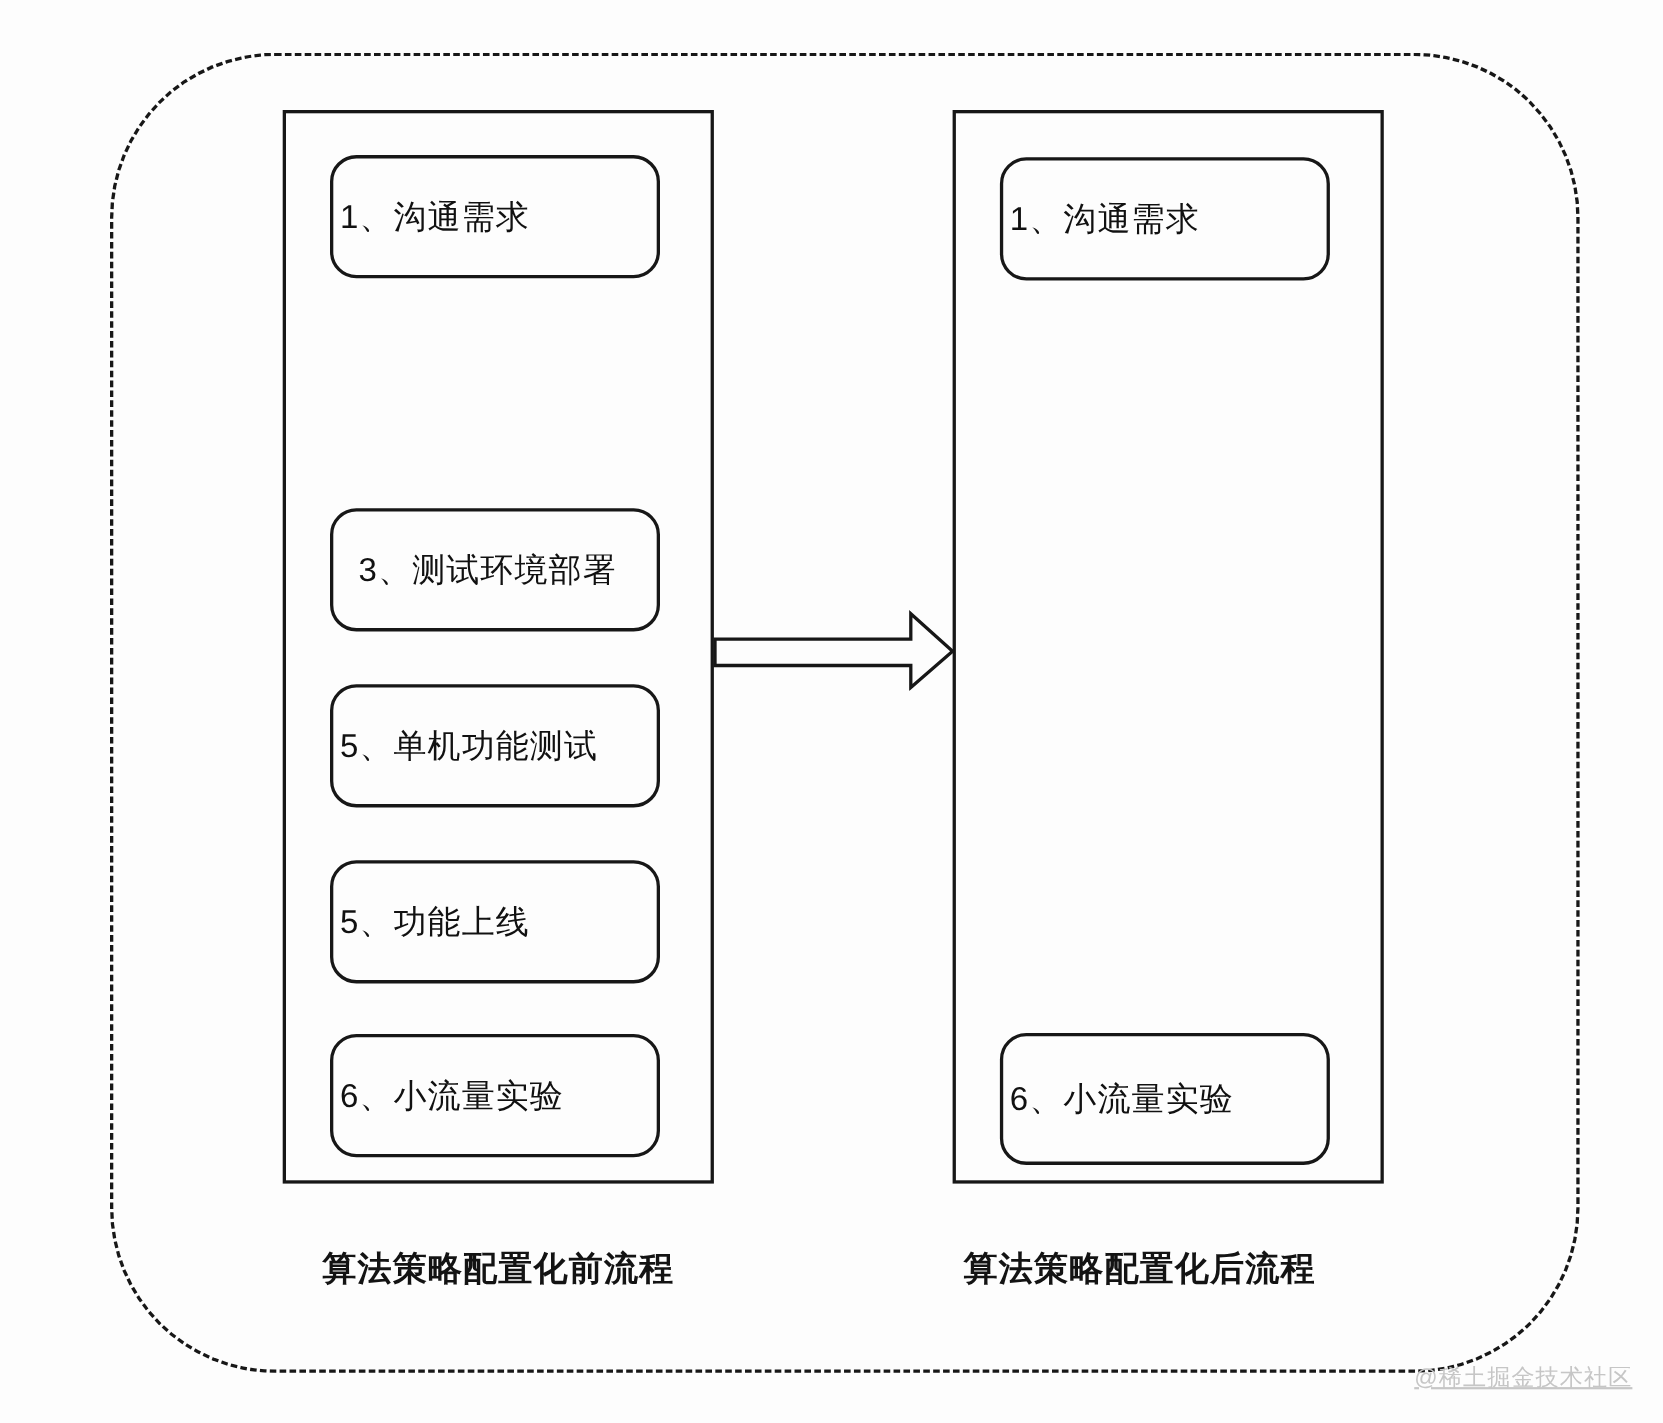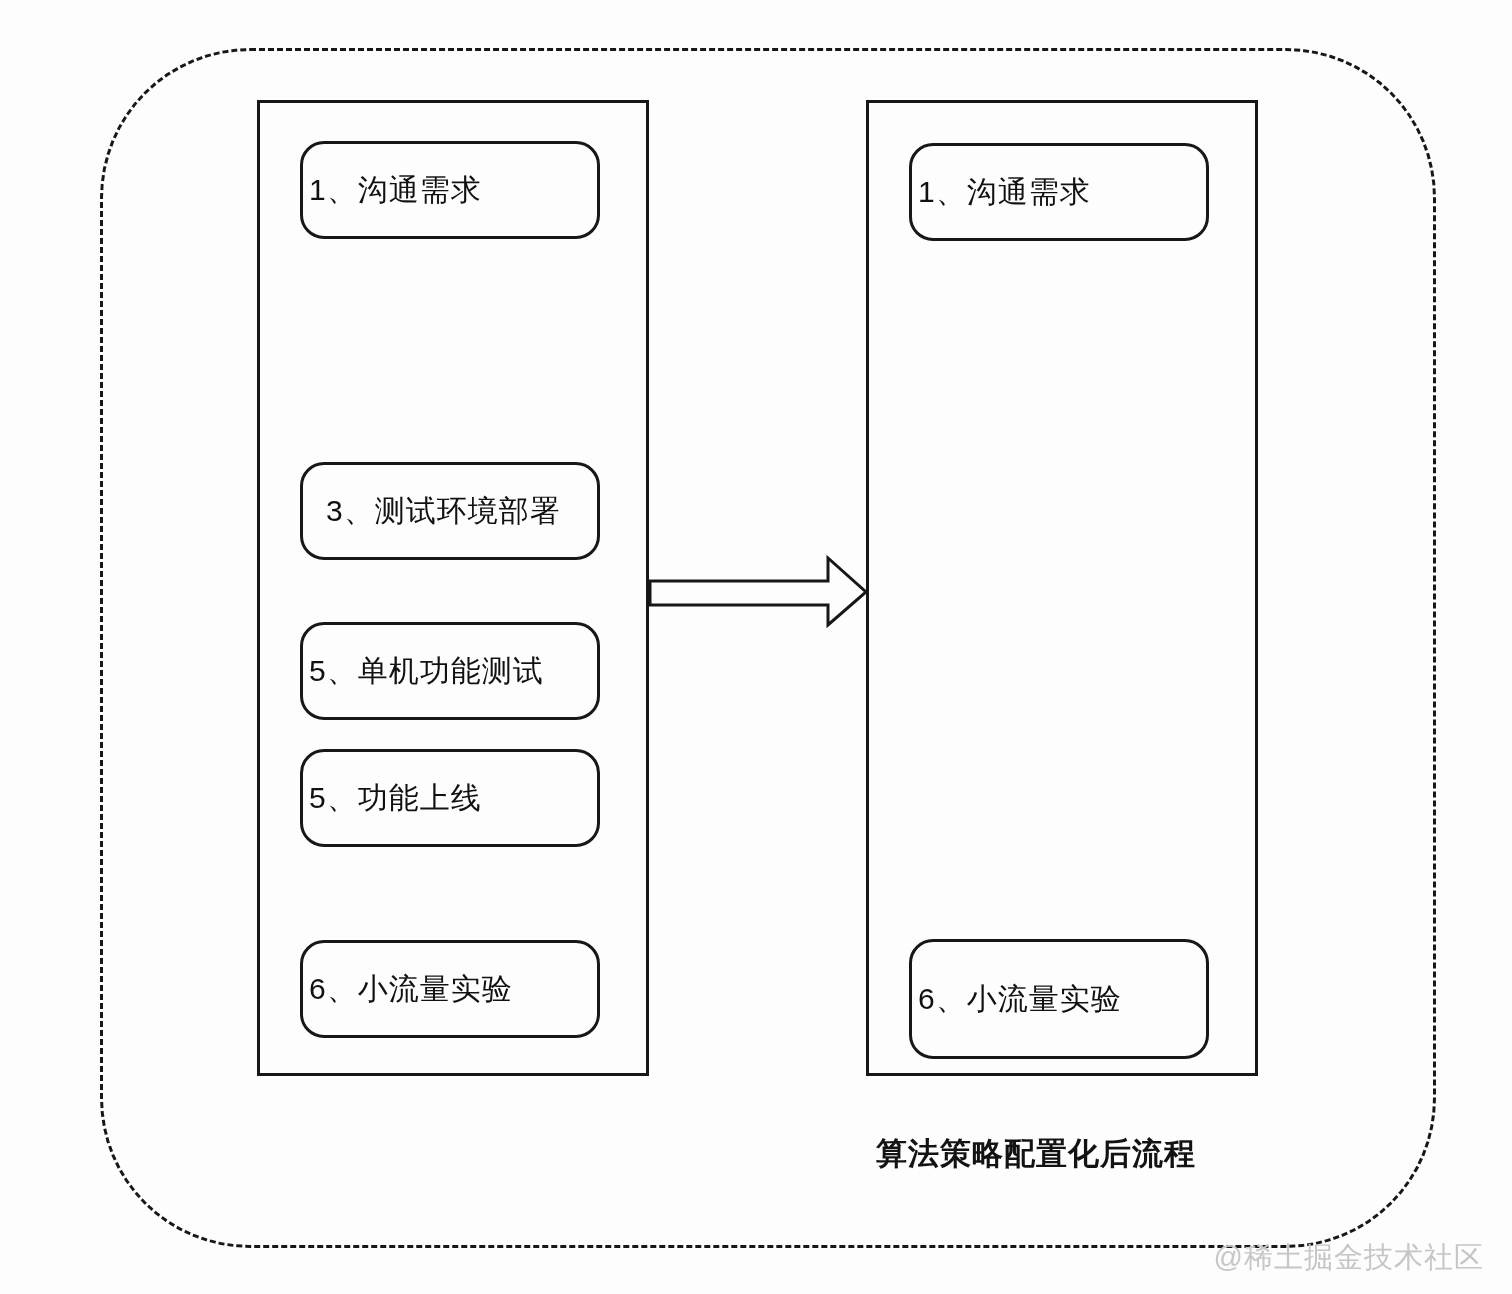--- a/index.html
+++ b/index.html
@@ -33,38 +33,38 @@
     border: 3px solid #171717;
     box-sizing: border-box;
     background: #fdfdfd;
   }
   .panel-left  { left: 257px; }
   .panel-right { left: 866px; }
   .step-box {
     position: absolute;
     left: 40px;
     width: 300px;
-    height: 98px;
+    height: 112px;
     border: 3px solid #171717;
     border-radius: 24px;
     box-sizing: border-box;
     display: flex;
     align-items: center;
     padding-left: 6px;
     font-size: 30px;
     color: #111111;
     letter-spacing: 1px;
     background: #fdfdfd;
     white-space: nowrap;
   }
   .lb-1 { top: 38px; }
   .lb-2 { top: 198px; }
   .lb-3 { top: 359px; padding-left: 23px; }
   .lb-4 { top: 519px; }
-  .lb-5 { top: 646px; }
+  .lb-5 { top: 679px; }
   .lb-6 { top: 837px; }
   .rb-1 { top: 40px; }
   .rb-6 { top: 836px; height: 120px; }
   .panel-label {
     position: absolute;
     top: 1133px;
     width: 392px;
     text-align: center;
     font-size: 31px;
     font-weight: 600;
@@ -77,23 +77,24 @@
     position: absolute;
     left: 648px;
     top: 554px;
     width: 222px;
     height: 74px;
   }
   .watermark {
     position: absolute;
     right: 28px;
     top: 1238px;
-    font-size: 29px;
+    font-size: 21px;
     color: #c6c6c6;
     letter-spacing: 1px;
+    text-decoration: underline;
   }
 </style>
 </head>
 <body>
 
 <div class="canvas">
 
   <div class="outer-dashed"></div>
 
   <div class="panel panel-left">
@@ -108,17 +109,18 @@
     <div class="step-box rb-1">1、沟通需求</div>
     <div class="step-box rb-6">6、小流量实验</div>
   </div>
 
   <div class="arrow-wrap">
     <svg width="222" height="74" viewBox="0 0 222 74" xmlns="http://www.w3.org/2000/svg">
       <polygon points="2,27 180,27 180,4 218,38 180,71 180,51 2,51" fill="#fdfdfd" stroke="#171717" stroke-width="3" stroke-linejoin="miter"></polygon>
     </svg>
   </div>
 
+  <div class="panel-label label-left">算法策略配置化前流程</div>
   <div class="panel-label label-right">算法策略配置化后流程</div>
 
   <div class="watermark">@稀土掘金技术社区</div>
 
 </div>
 
 </body></html>

